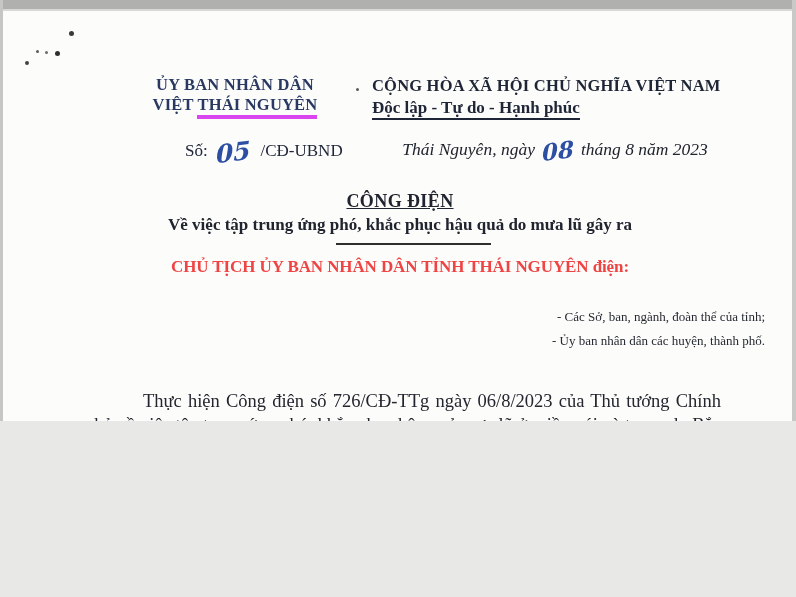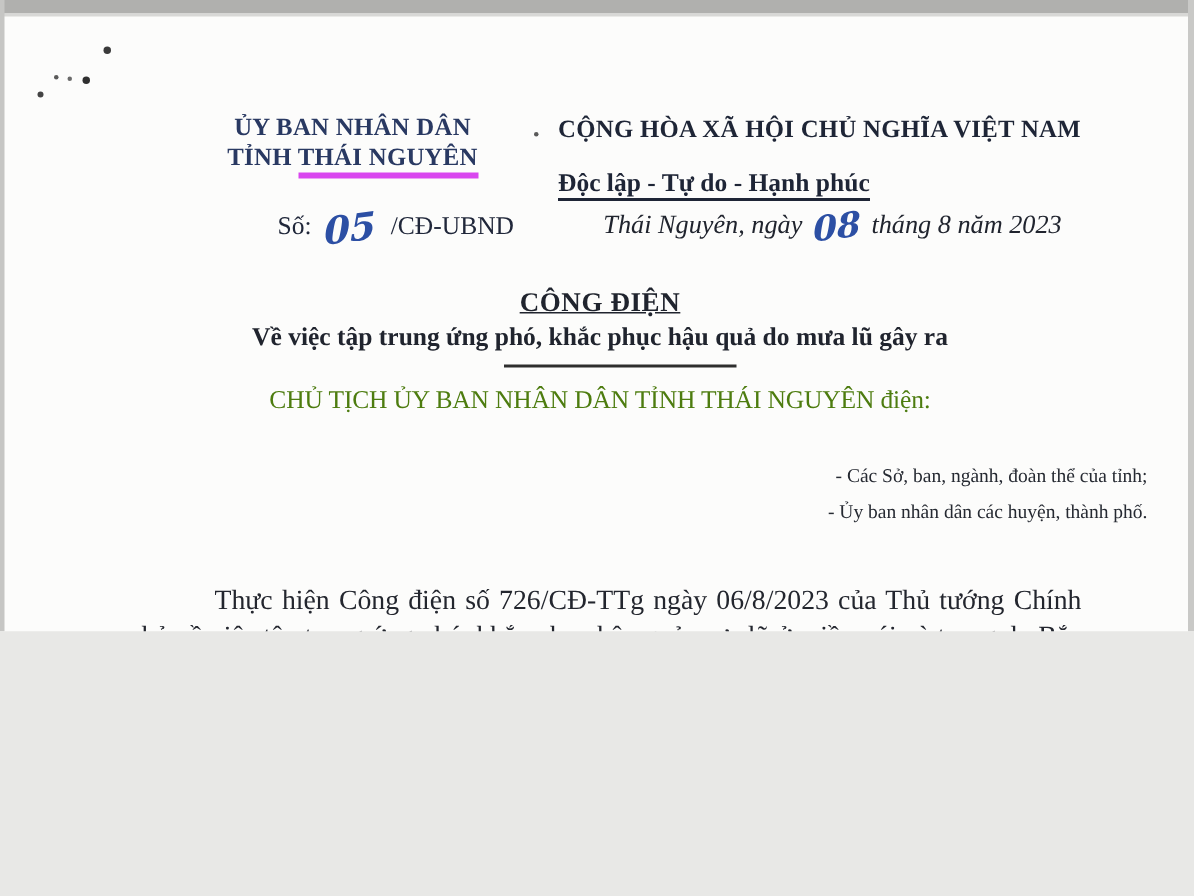--- a/index.html
+++ b/index.html
@@ -25,21 +25,21 @@
     position: absolute; left: 130px; top: 75px; width: 210px;
     text-align: center; font-weight: bold; font-size: 16.5px; line-height: 20px;
     color: #293962; letter-spacing: 0.2px;
   }
   .hdr-left .emph { border-bottom: 4px solid #d946ef; padding-bottom: 1px; }
   .hdr-right {
     position: absolute; left: 372px; top: 76px; width: 366px;
     color: #1e2536;
   }
   .hdr-right .line1 { font-weight: bold; font-size: 16.5px; letter-spacing: 0.2px; }
-  .hdr-right .line2 { font-weight: bold; font-size: 17px; margin-top: 16px; }
+  .hdr-right .line2 { font-weight: bold; font-size: 17px; margin-top: 2px; }
   .hdr-right .line2 span { border-bottom: 2px solid #1e2536; padding-bottom: 1px; }
 
   .so-line {
     position: absolute; left: 185px; top: 140px; font-size: 17px; color: #20273a;
     white-space: nowrap;
   }
   .handwriting {
     display: inline-block;
     font-family: "DejaVu Serif", serif;
     font-style: italic; font-weight: bold;
@@ -66,21 +66,21 @@
   .subject {
     position: absolute; left: 85px; top: 215px; width: 630px;
     text-align: center; font-weight: bold; font-size: 17px; color: #20242e;
   }
   .subject-underline {
     position: absolute; left: 336px; top: 243px; width: 155px; height: 2px;
     background: #2e2e2e;
   }
   .addresser {
     position: absolute; left: 85px; top: 257px; width: 630px;
-    text-align: center; font-weight: normal; font-size: 17px; color: #4d7c0f;
+    text-align: center; font-weight: bold; font-size: 17px; color: #ef4444;
     letter-spacing: -0.1px;
   }
 
   .recipients {
     position: absolute; left: 105px; top: 305px; width: 660px;
     text-align: right; font-size: 13px; line-height: 24px; color: #262a32;
   }
 
   .body-text {
     position: absolute; left: 85px; top: 390px; width: 636px;
@@ -106,21 +106,21 @@
 
   <div class="speck" style="left:69px; top:31px; width:5px; height:5px; background:#3a3a3a;"></div>
   <div class="speck" style="left:55px; top:51px; width:5px; height:5px; background:#2f2f2f;"></div>
   <div class="speck" style="left:36px; top:50px; width:3px; height:3px; background:#5a5a5a;"></div>
   <div class="speck" style="left:45px; top:51px; width:3px; height:3px; background:#6a6a6a;"></div>
   <div class="speck" style="left:25px; top:61px; width:4px; height:4px; background:#444444;"></div>
   <div class="speck" style="left:356px; top:88px; width:3px; height:3px; background:#5a5a5a;"></div>
 
   <div class="hdr-left">
     <div>ỦY BAN NHÂN DÂN</div>
-    <div><span>TỈNH </span><span class="emph">THÁI NGUYÊN</span></div>
+    <div><span>VIỆT </span><span class="emph">THÁI NGUYÊN</span></div>
   </div>
 
   <div class="hdr-right">
     <div class="line1">CỘNG HÒA XÃ HỘI CHỦ NGHĨA VIỆT NAM</div>
     <div class="line2"><span>Độc lập - Tự do - Hạnh phúc</span></div>
   </div>
 
   <div class="so-line">
     <span>Số:</span><span class="handwriting">05</span><span>/CĐ-UBND</span>
   </div>

